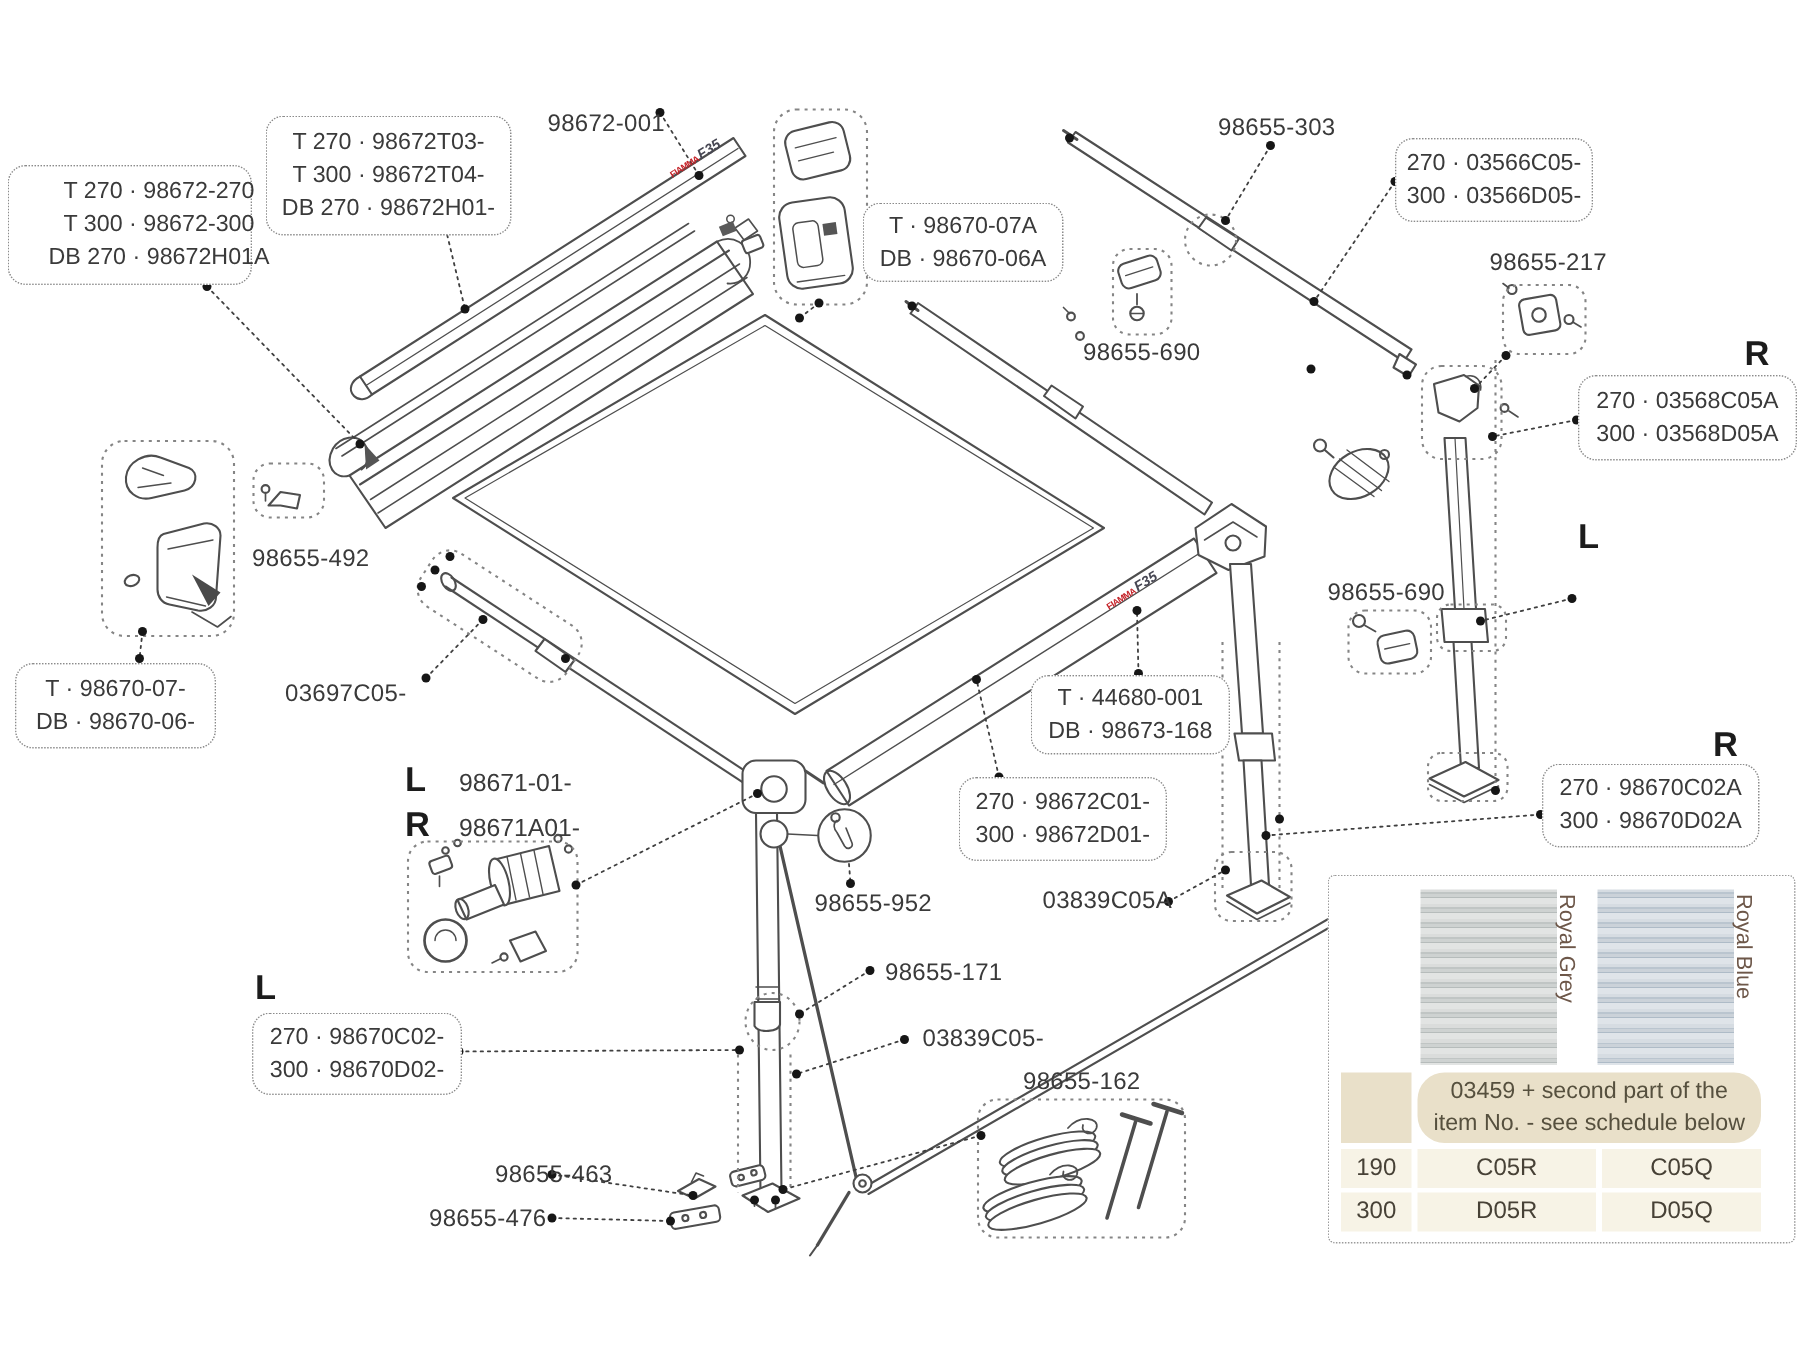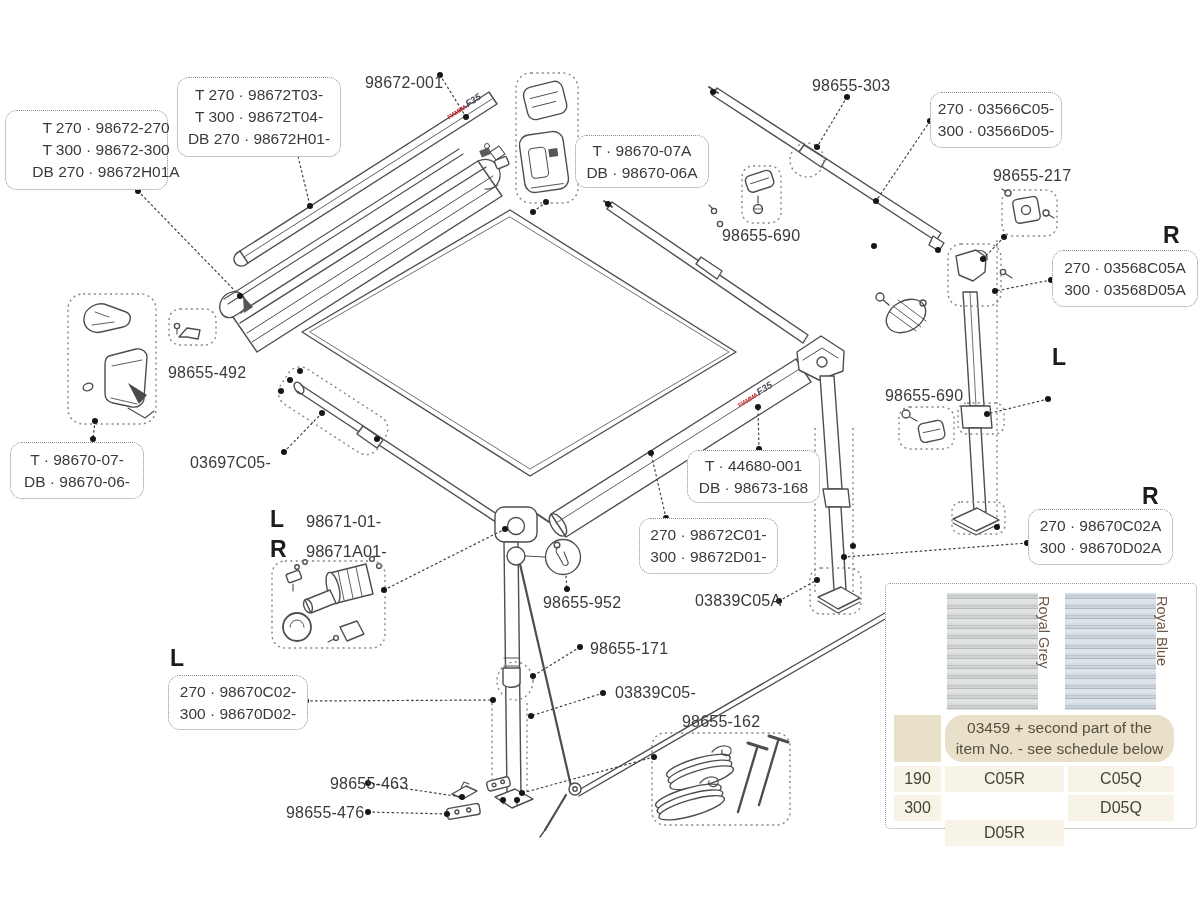--- a/index.html
+++ b/index.html
@@ -396,21 +396,21 @@
   <div class="swlabel swl-blue">Royal Blue</div>
 
   <div class="cell hdr" style="left:8px;top:131px;width:47px;height:47px;"></div>
   <div class="cell hdr" style="left:59px;top:131px;width:229px;height:47px;padding:0 8px;border-radius:18px;">03459 + second part of the item No. - see schedule below</div>
 
   <div class="cell" style="left:8px;top:182px;width:47px;height:26px;">190</div>
   <div class="cell" style="left:59px;top:182px;width:119px;height:26px;">C05R</div>
   <div class="cell" style="left:182px;top:182px;width:106px;height:26px;">C05Q</div>
 
   <div class="cell" style="left:8px;top:211px;width:47px;height:26px;">300</div>
-  <div class="cell" style="left:59px;top:211px;width:119px;height:26px;margin-top:25px;">D05R</div>
+  <div class="cell" style="left:59px;top:211px;width:119px;height:26px;">D05R</div>
   <div class="cell" style="left:182px;top:211px;width:106px;height:26px;">D05Q</div>
 </div>
 
 <div class="plabel" style="left: 365px; top: 74px;">98672-001</div>
     <div class="plabel" style="left: 812px; top: 77px;">98655-303</div>
     <div class="plabel" style="left: 722px; top: 227px;">98655-690</div>
     <div class="plabel" style="left: 993px; top: 167px;">98655-217</div>
     <div class="plabel" style="left: 168px; top: 364px;">98655-492</div>
     <div class="plabel" style="left: 190px; top: 454px;">03697C05-</div>
     <div class="plabel" style="left: 543px; top: 594px;">98655-952</div>

